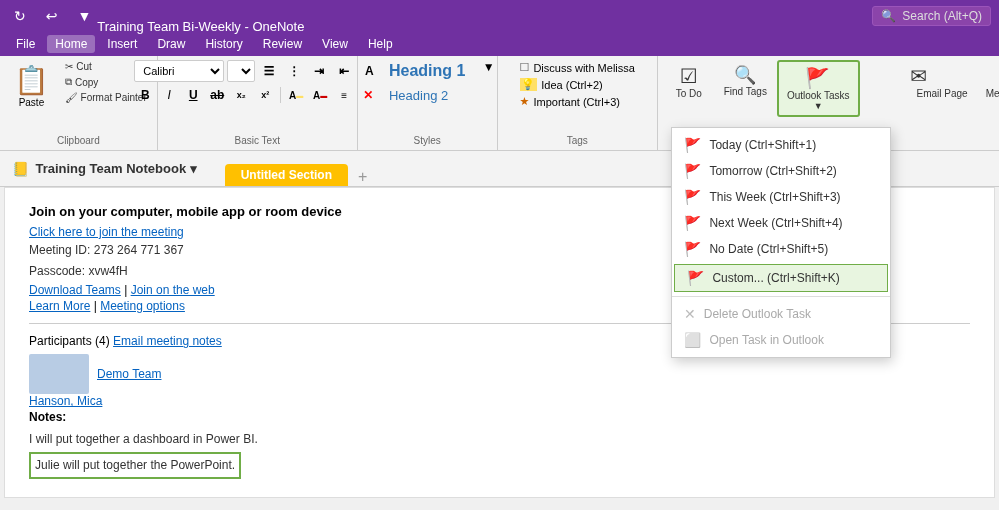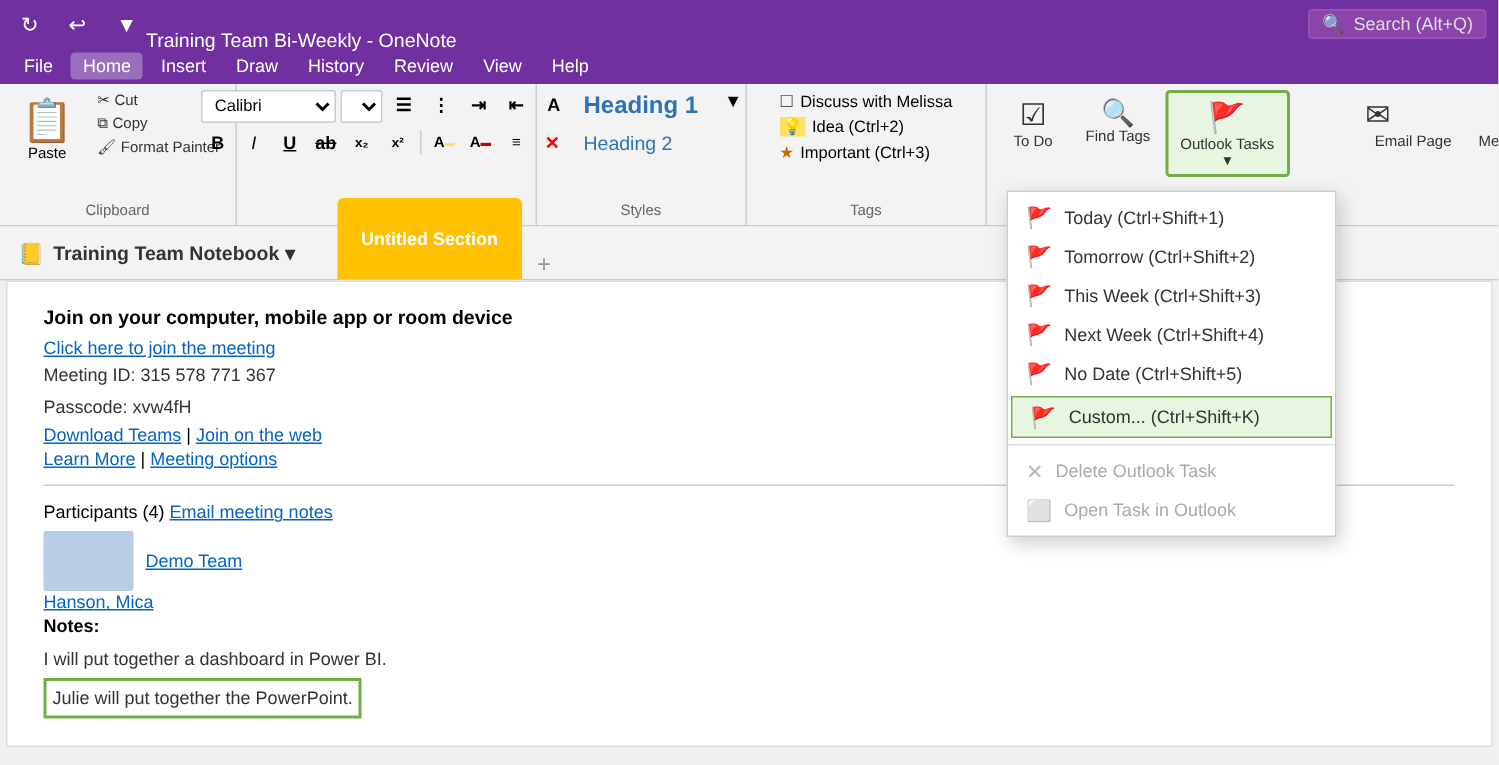--- a/index.html
+++ b/index.html
@@ -75,21 +75,21 @@
     
     .paste-btn {
       display: flex; flex-direction: column; align-items: center;
       font-size: 10px; cursor: pointer; padding: 4px 8px;
       border-radius: 3px;
     }
 
     
     .small-btns { display: flex; flex-direction: column; gap: 2px; }
     .small-btn { font-size: 10px; cursor: pointer; padding: 1px 4px; color: #333; border-radius: 2px; display: flex; align-items: center; gap: 3px; border: none; background: none; }
-    .font-row { display: flex; align-items: flex-start; gap: 3px; }
+    .font-row { display: flex; align-items: center; gap: 3px; }
     .font-select {
       border: 1px solid #ccc;
       border-radius: 2px;
       font-size: 11px;
       padding: 1px 4px;
       height: 22px;
       background: white;
       cursor: pointer;
     }
     .format-row { display: flex; align-items: center; gap: 2px; }
@@ -164,21 +164,21 @@
       padding: 0 12px;
       gap: 0;
     }
     .notebook-icon { font-size: 14px; color: #7030a0; margin-right: 6px; }
     .notebook-name {
       font-size: 13px; font-weight: 600; color: #333; cursor: pointer;
       display: flex; align-items: center; gap: 4px;
     }
     .section-tab {
       background: #ffc000; color: #fff;
-      padding: 20px 16px;
+      padding: 4px 16px;
       border-radius: 4px 4px 0 0;
       font-size: 12px; font-weight: 600;
       margin-left: 16px;
       cursor: pointer;
     }
     .add-tab {
       background: none; border: none; font-size: 16px;
       color: #999; cursor: pointer; margin-left: 6px; padding: 0 4px;
     }
 
@@ -378,21 +378,21 @@
 
 <div class="main-wrapper">
   <div class="page-area">
     <div class="content-area">
       <div class="note-header">Join on your computer, mobile app or room device</div>
       <div class="note-line">
         <a class="note-link">Click here to join the meeting</a>
       </div>
       <div class="note-line note-text">
         <span>Meeting ID: </span>
-        <span>315 578 771 367</span>
+        <span>273 264 771 367</span>
       </div>
       <div class="note-line note-text">
         <span>Passcode: </span>
         <span>xvw4fH</span>
       </div>
       <div class="note-line">
         <a class="note-link">Download Teams</a>
         <span> | </span>
         <a class="note-link">Join on the web</a>
       </div>

